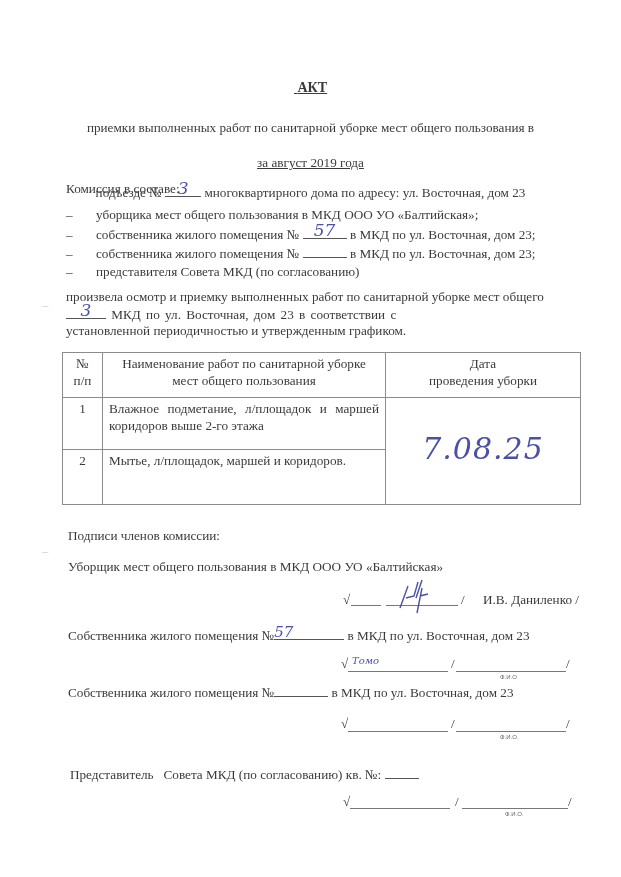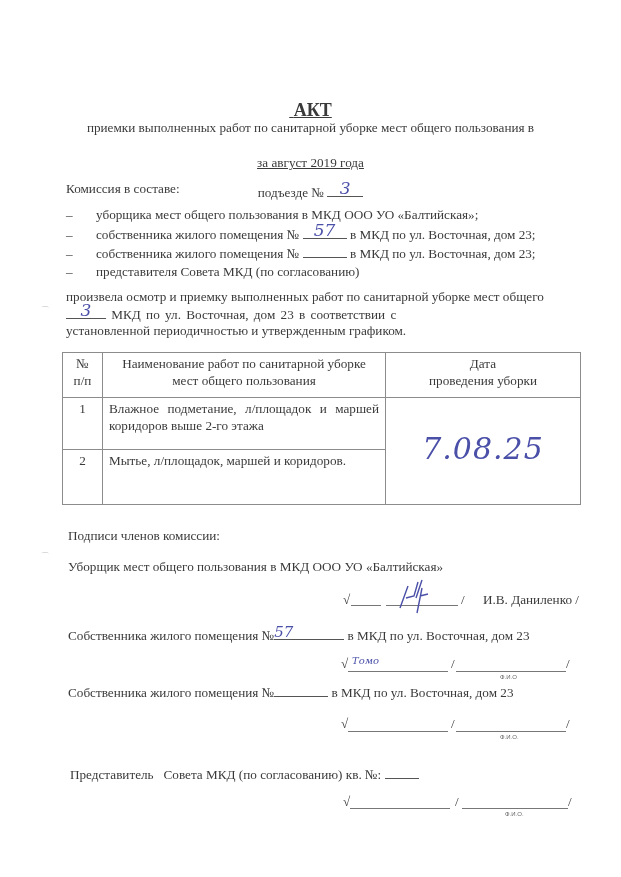--- a/index.html
+++ b/index.html
@@ -18,26 +18,27 @@
   table.works td.name { width:270px; }
   table.works td.date { text-align:center; }
   table.works td.just { text-align:justify; text-align-last:left; }
   .sigline { position:absolute; border-bottom:1px solid #777; height:0; }
   .fio { position:absolute; font-size:6px; color:#666; font-family:"Liberation Sans",sans-serif; }
   .mark { position:absolute; color:#bbb; font-size:10px; }
 </style>
 </head>
 <body>
 
-<div class="abs center u" style="top:100px;font-weight:bold;font-size:18px;">&nbsp;<span>АКТ</span></div>
+<div class="abs center u" style="top:80px;font-weight:bold;font-size:14px;">&nbsp;<span>АКТ</span></div>
 
 <div class="abs center" style="top:120px;">приемки выполненных работ по санитарной уборке мест общего пользования в</div>
 <div class="abs center" style="top:144px;margin-top:40px;">
   <span>подъезде №</span>
   <span class="blank" style="width:36px;"><span class="hand">3</span></span>
+  <span>многоквартирного дома по адресу: ул. Восточная, дом 23</span>
 </div>
 <div class="abs center u" style="top:155px;">за август 2019 года</div>
 
 <div class="abs" style="left:66px;top:181px;">Комиссия в составе:</div>
 
 <div class="abs" style="left:66px;top:207px;">
   <span class="dash">–</span><span>уборщика мест общего пользования в МКД ООО УО «Балтийская»;</span>
 </div>
 <div class="abs" style="left:66px;top:226px;">
   <span class="dash">–</span><span>собственника жилого помещения №</span>

